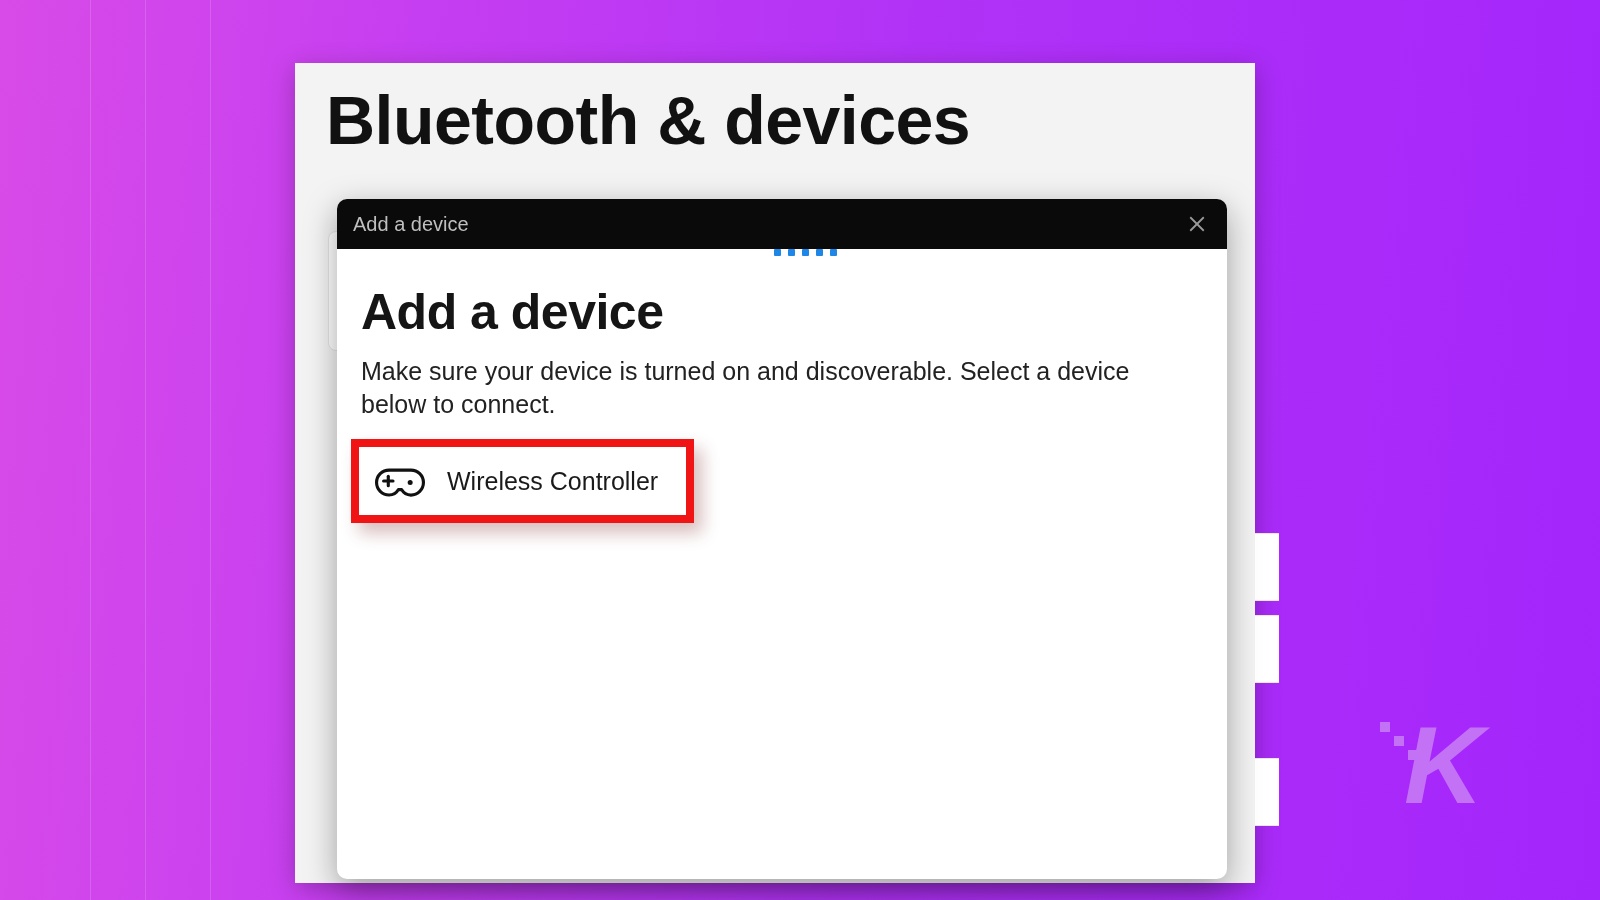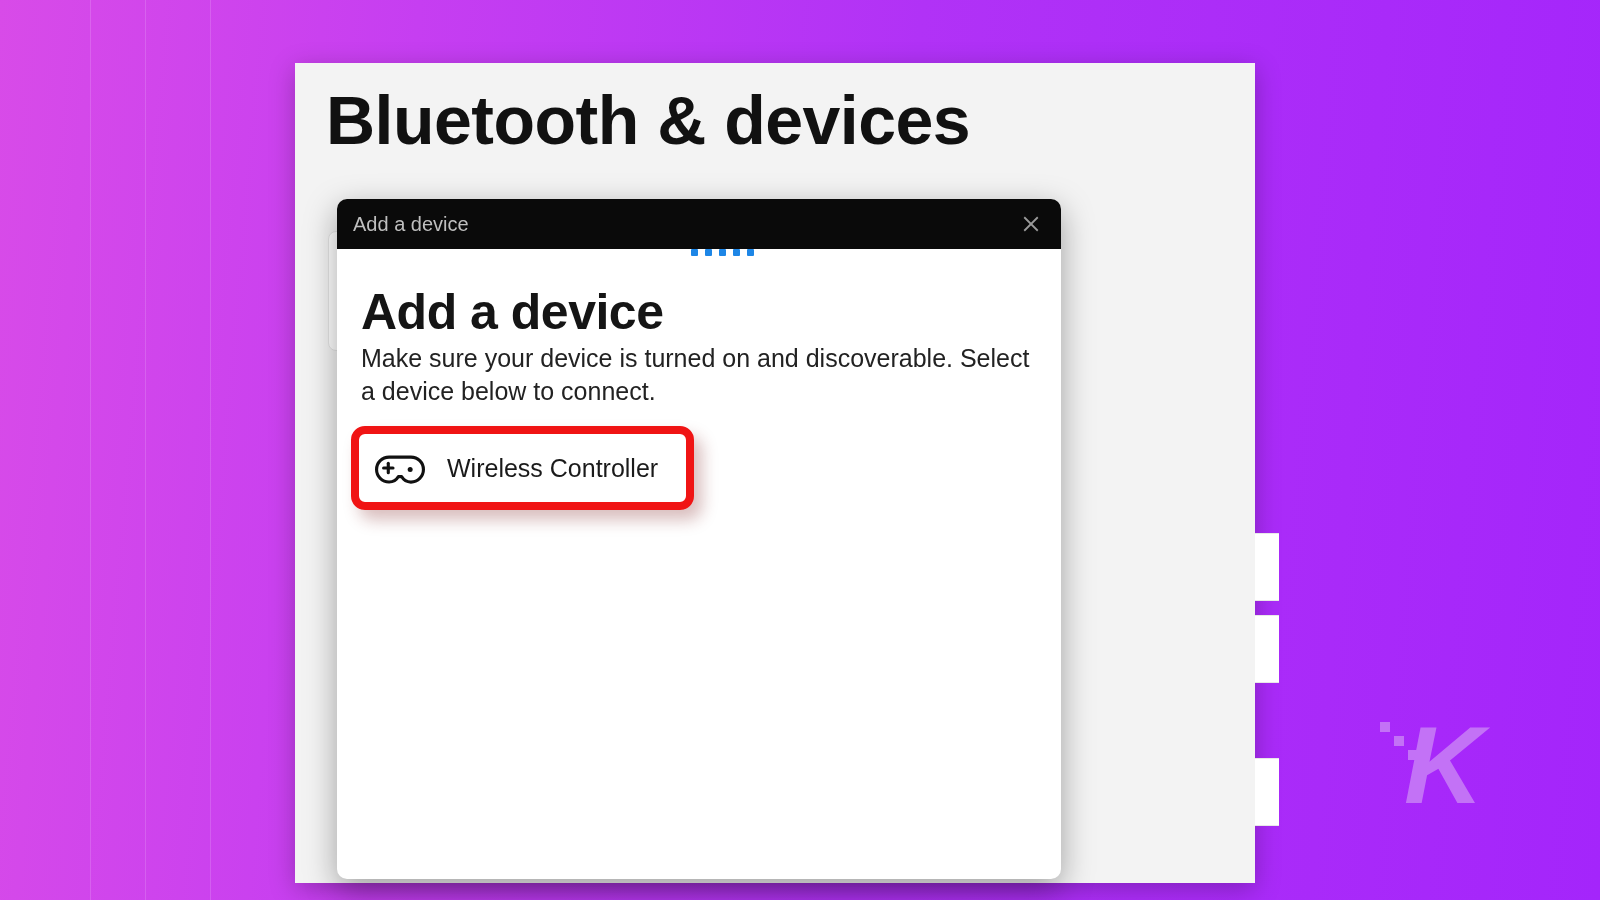--- a/index.html
+++ b/index.html
@@ -33,43 +33,43 @@
       background: #ffffff; border: 1px solid #e5e5e5; border-radius: 8px;
     }
 
     
     .row-edge { position: absolute; right: -24px; height: 68px; width: 24px; background: #ffffff; border-top: 1px solid #e8e8e8; border-bottom: 1px solid #e8e8e8; }
     .re1 { top: 470px; }
     .re2 { top: 552px; }
     .re3 { top: 695px; }
 
     .dialog {
-      position: absolute; left: 337px; top: 199px; width: 724px; height: 680px;
+      position: absolute; left: 337px; top: 199px; width: 890px; height: 680px;
       background: #ffffff; border-radius: 10px; overflow: hidden;
       box-shadow: 0 10px 32px rgba(0,0,0,.35);
     }
     .dialog-titlebar {
       height: 50px; background: #0a0a0a; display: flex; align-items: center;
       justify-content: space-between; padding: 0 16px;
     }
     .dialog-titlebar-text { color: #bfbfbf; font-size: 20px; font-weight: 400; }
     .close-btn { width: 28px; height: 28px; display: flex; align-items: center; justify-content: center; color: #9a9a9a; cursor: pointer; }
     .close-btn svg { width: 18px; height: 18px; }
 
     .progress-dots { position: absolute; left: 50%; top: 50px; transform: translateX(-8px); display: flex; gap: 7px; }
     .progress-dots span { width: 7px; height: 7px; background: #1d86e6; border-radius: 1px; }
 
     .dialog-body { padding: 30px 24px 0 24px; }
     .dialog-heading { font-size: 50px; font-weight: 600; color: #151515; letter-spacing: -0.5px; margin-top: 4px; }
-    .dialog-desc { font-size: 25px; color: #222; line-height: 1.32; margin-top: 1px; max-width: 800px; }
+    .dialog-desc { font-size: 25px; color: #222; line-height: 1.32; margin-top: 14px; max-width: 800px; }
 
     .device-item {
       margin-top: 18px; display: inline-flex; align-items: center; gap: 22px;
       padding: 14px 28px 14px 16px; background: #ffffff; cursor: pointer;
-      border: 8px solid #f01414; border-radius: 14px;
+      border: 8px solid #f01414; border-radius: 0;
       box-shadow: 8px 10px 16px rgba(120, 20, 20, 0.28);
       position: relative; left: -10px;
     }
     .device-item .icon { width: 50px; height: 40px; display: flex; align-items: center; justify-content: center; }
     .device-item .label { font-size: 25px; color: #1a1a1a; }
 
     
     .watermark {
       position: absolute; right: 90px; bottom: 80px; width: 130px; height: 110px;
       color: #c77bf6; opacity: 0.9;

